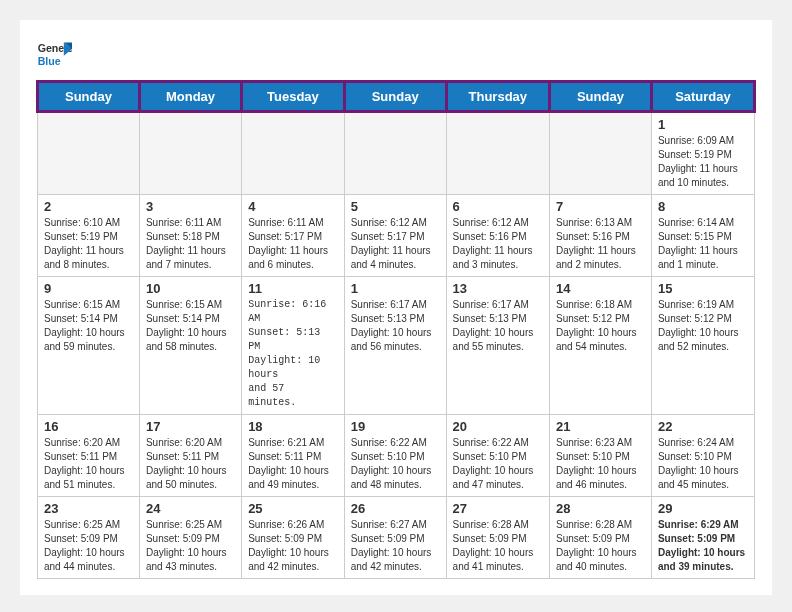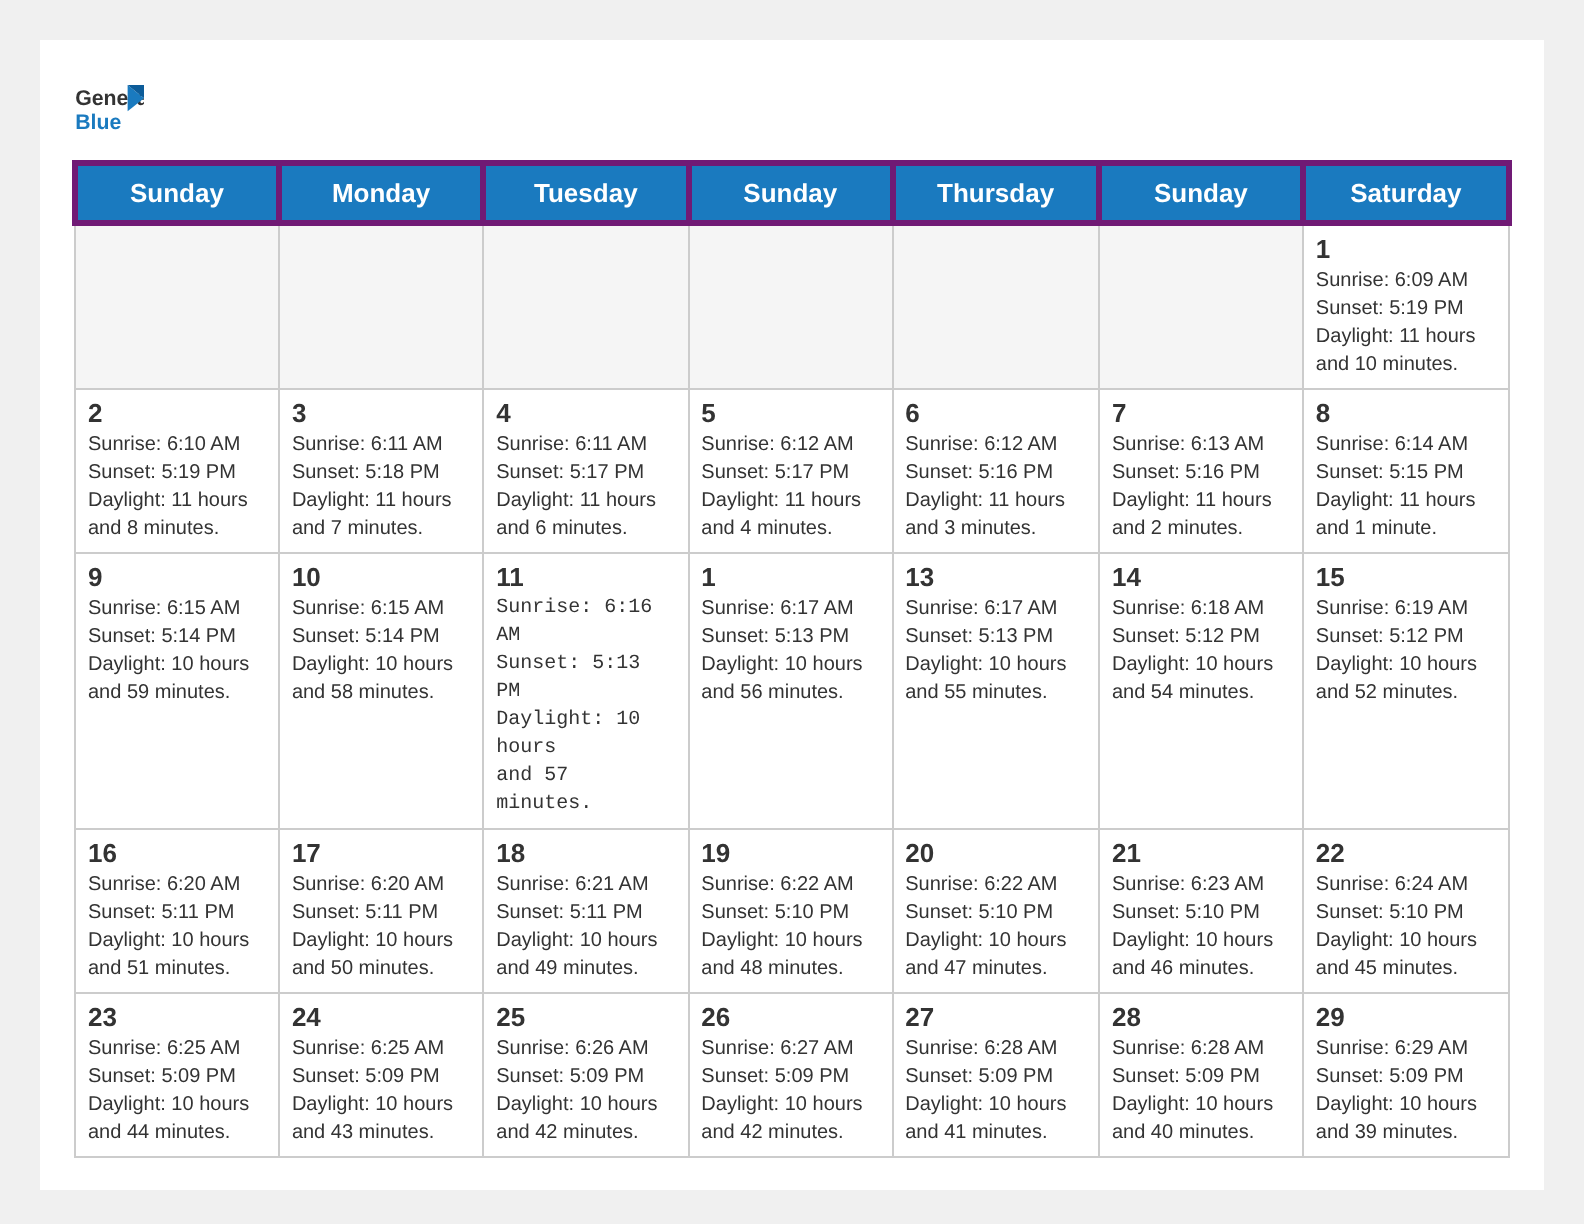--- a/index.html
+++ b/index.html
@@ -326,21 +326,21 @@
           </td>
           <td>
             <span class="day-number">28</span>
             <div class="day-info" style="white-space: pre-line;">Sunrise: 6:28 AM
 Sunset: 5:09 PM
 Daylight: 10 hours
 and 40 minutes.</div>
           </td>
           <td>
             <span class="day-number">29</span>
-            <div class="day-info" style="white-space: pre-line;">Sunrise: 6:29 AM
+            <div class="day-info" style="white-space: pre-line; font-weight: bold;">Sunrise: 6:29 AM
 Sunset: 5:09 PM
 Daylight: 10 hours
 and 39 minutes.</div>
           </td>
         </tr>
       </tbody>
   </table>
 </div>
 
 </body></html>

